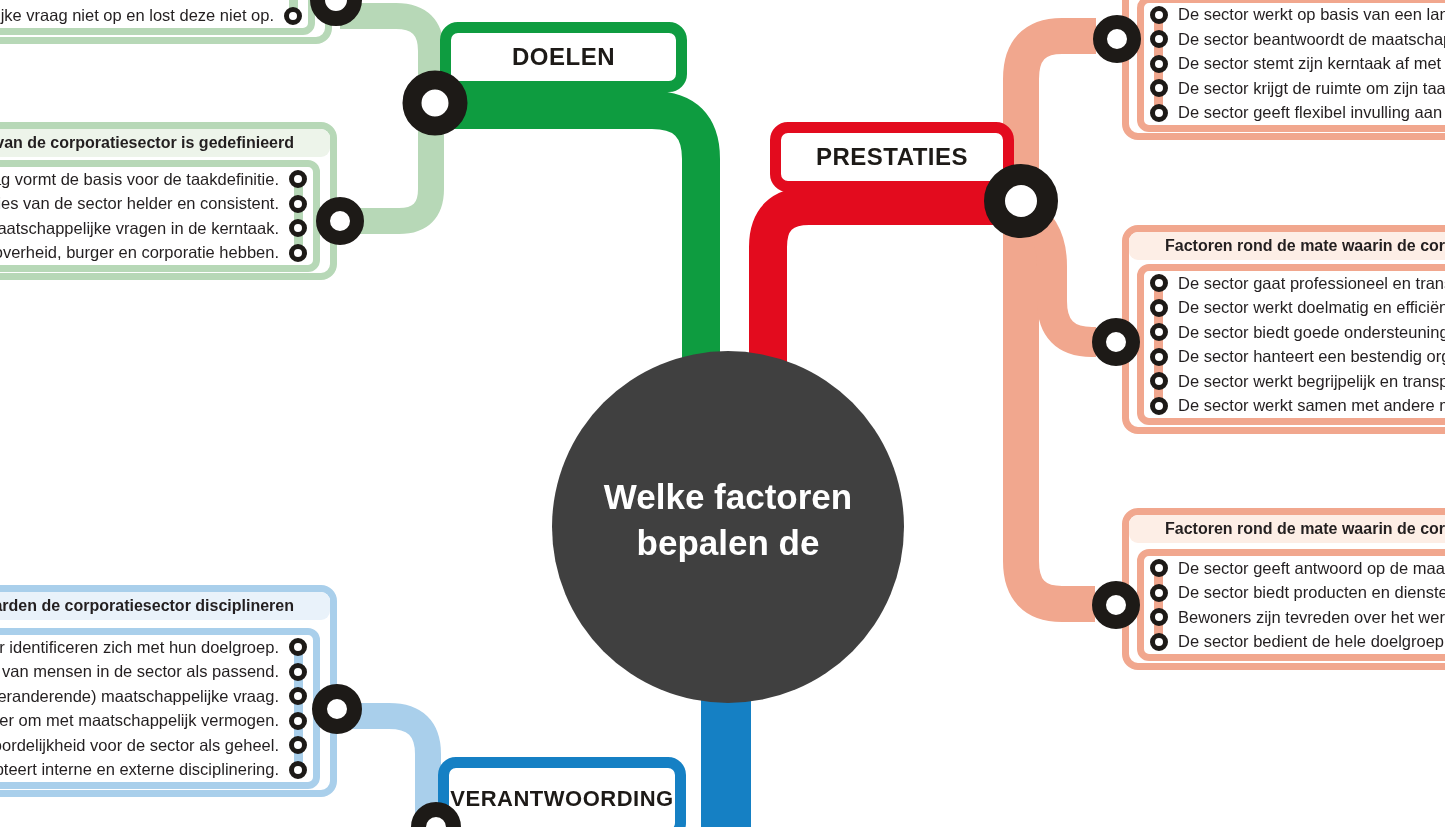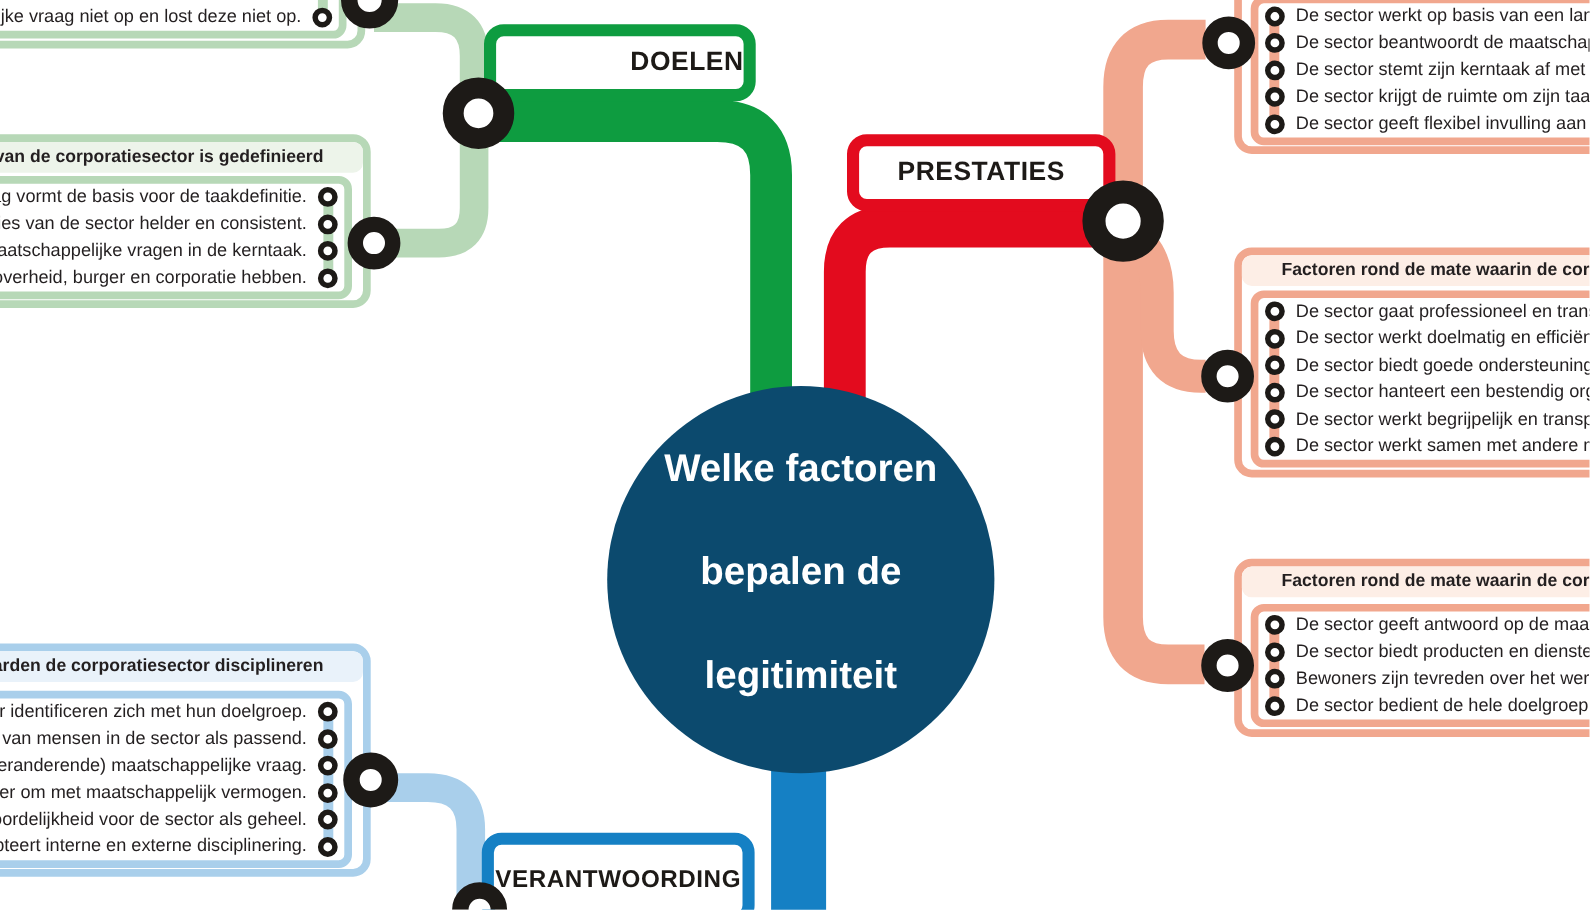--- a/index.html
+++ b/index.html
@@ -63,28 +63,28 @@
   #box-mr{left:1122px;top:225px;width:400px;height:209px;}
   #box-mr .inner{left:8px;right:8px;top:32px;bottom:2px;}
 
   #box-lr{left:1122px;top:508px;width:400px;height:162px;}
   #box-lr .inner{left:8px;right:8px;top:34px;bottom:2px;}
 
   
   .label-box{position:absolute;background:#fff;border:11px solid #000;border-radius:18px;
       box-sizing:border-box;display:flex;align-items:center;justify-content:center;
       font-weight:bold;font-size:24px;letter-spacing:.5px;z-index:3;color:#1d1a17;}
-  #label-doelen{left:440px;top:22px;width:247px;height:70px;border-color:#0e9c40;justify-content:flex-end;}
+  #label-doelen{left:440px;top:22px;width:247px;height:70px;border-color:#0e9c40;}
   #label-prestaties{left:770px;top:122px;width:244px;height:70px;border-color:#e30b1e;}
   #label-verantwoording{left:438px;top:757px;width:248px;height:84px;border-color:#1580c4;font-size:22px;}
 
   
   #circle{position:absolute;left:552px;top:351px;width:352px;height:352px;border-radius:50%;
-      background:#0c4a6e;z-index:3;display:flex;flex-direction:column;
-      justify-content:center;padding-bottom:14px;box-sizing:border-box;gap:48px;}
+      background:#404040;z-index:3;display:flex;flex-direction:column;
+      justify-content:center;padding-bottom:14px;box-sizing:border-box;}
   #circle span{display:block;color:#fff;font-weight:bold;font-size:35px;line-height:46px;
       text-align:center;white-space:nowrap;}
 </style>
 </head>
 <body>
 
 <svg class="layer" width="1445" height="827" viewBox="0 0 1445 827">
 
   <path d="M 340 16 H 396 Q 431 16 431 51 V 103" fill="none" stroke="#b7d8b7" stroke-width="26"></path>
   <path d="M 431 103 V 189 Q 431 221 399 221 H 350" fill="none" stroke="#b7d8b7" stroke-width="26"></path>
@@ -252,21 +252,20 @@
 <div id="label-prestaties" class="label-box">
   <span>PRESTATIES</span>
 </div>
 <div id="label-verantwoording" class="label-box">
   <span>VERANTWOORDING</span>
 </div>
 
 <div id="circle">
   <span>Welke factoren</span>
   <span>bepalen de</span>
-  <span>legitimiteit</span>
 </div>
 
 <svg class="layer toplayer" width="1445" height="827" viewBox="0 0 1445 827">
   <circle cx="336" cy="0" r="18.5" fill="#fff" stroke="#1d1a17" stroke-width="15"></circle>
   <circle cx="435" cy="103" r="23" fill="#fff" stroke="#1d1a17" stroke-width="19"></circle>
   <circle cx="340" cy="221" r="17" fill="#fff" stroke="#1d1a17" stroke-width="14"></circle>
   <circle cx="337" cy="709" r="17.5" fill="#fff" stroke="#1d1a17" stroke-width="15"></circle>
   <circle cx="436" cy="827" r="17.5" fill="#fff" stroke="#1d1a17" stroke-width="15"></circle>
   <circle cx="1021" cy="201" r="26.5" fill="#fff" stroke="#1d1a17" stroke-width="21"></circle>
   <circle cx="1117" cy="39" r="17" fill="#fff" stroke="#1d1a17" stroke-width="14"></circle>

